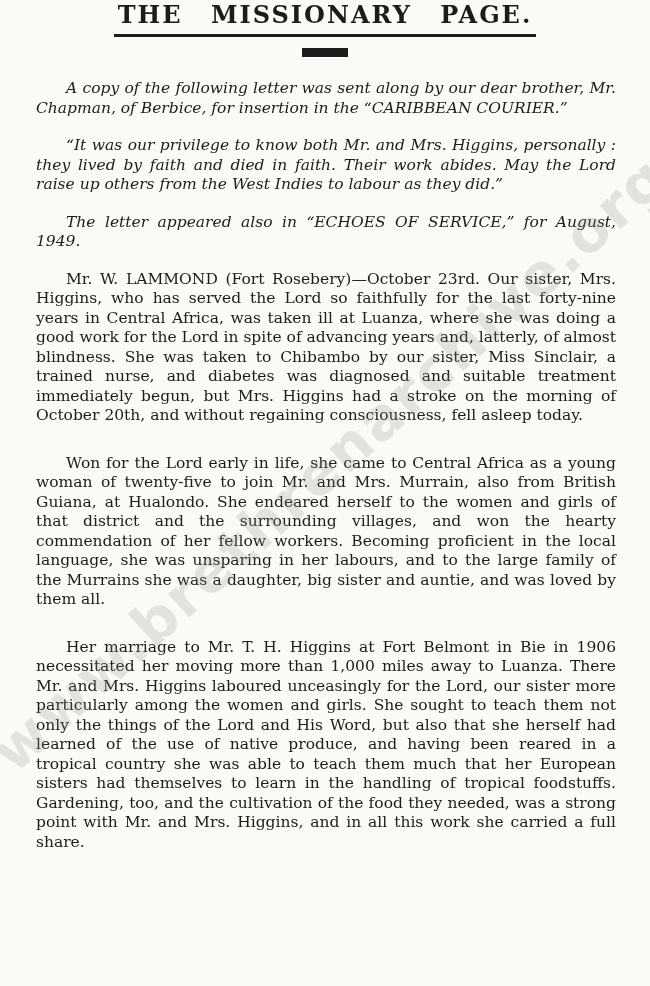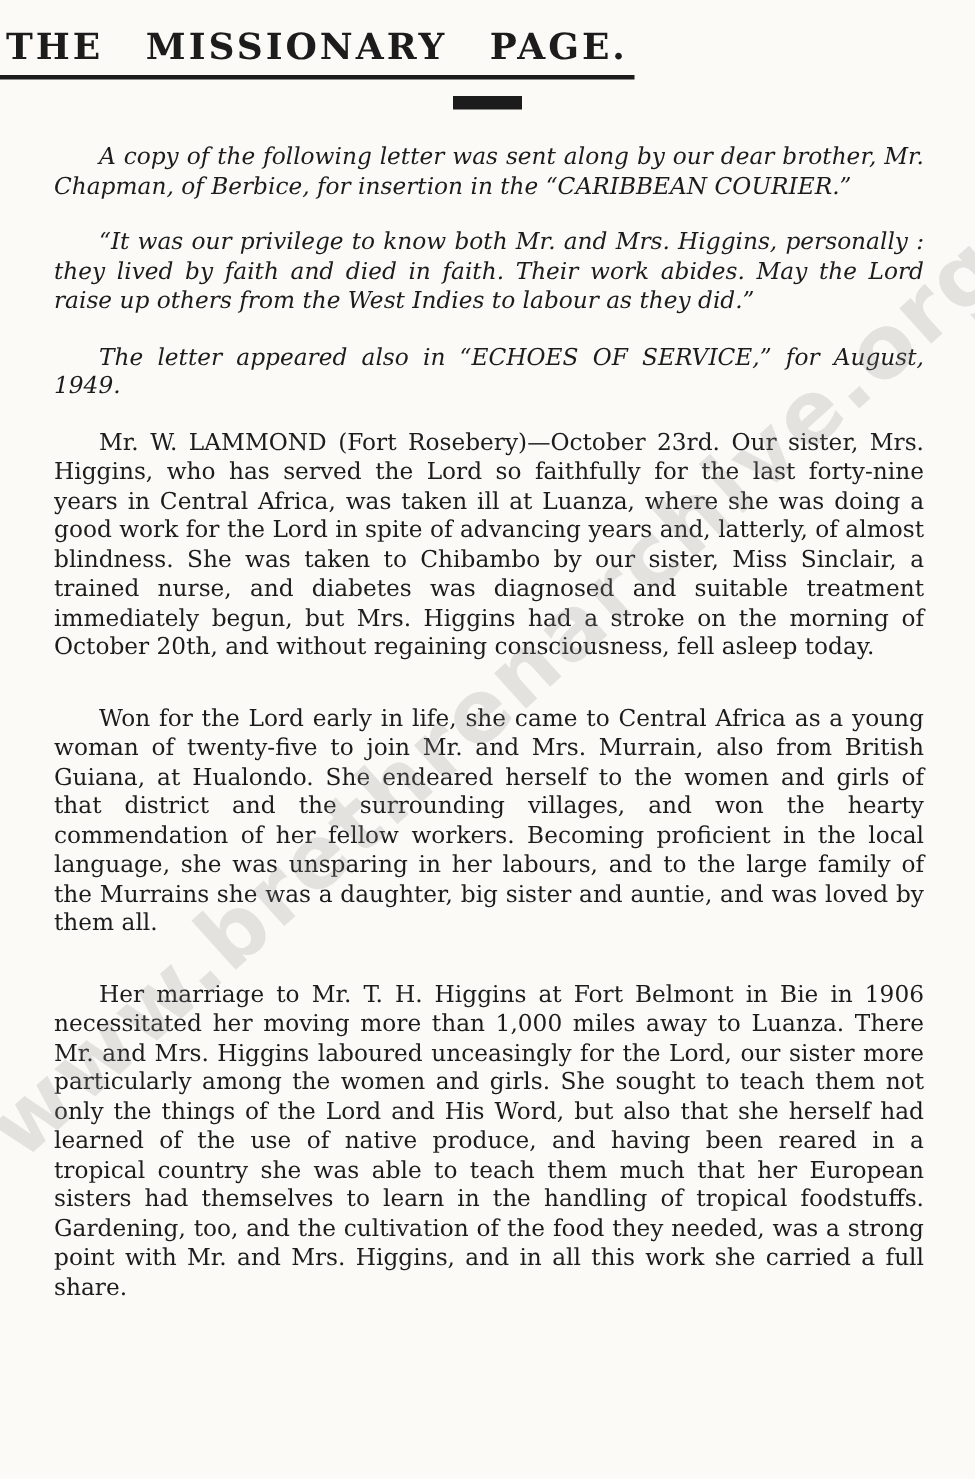--- a/index.html
+++ b/index.html
@@ -29,21 +29,21 @@
     font-family: "DejaVu Sans", "Liberation Sans", sans-serif;
     font-weight: bold;
     font-size: 58px;
     letter-spacing: 2px;
     white-space: nowrap;
     color: rgba(140, 140, 140, 0.22);
     pointer-events: none;
     user-select: none;
   }
   .masthead {
-    padding-top: 16px;
+    text-align: center;
   }
   .title {
     display: inline-block;
     margin: 0;
     font-size: 24px;
     font-weight: bold;
     letter-spacing: 2px;
     word-spacing: 18px;
     padding: 0 4px 5px 4px;
     border-bottom: 3px solid #1c1c1c;

